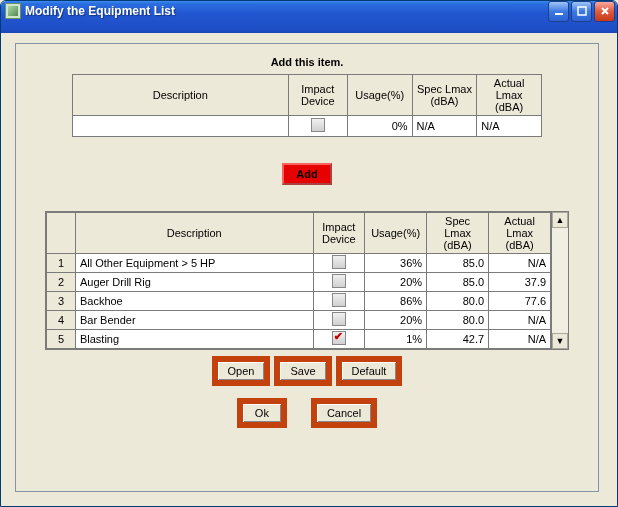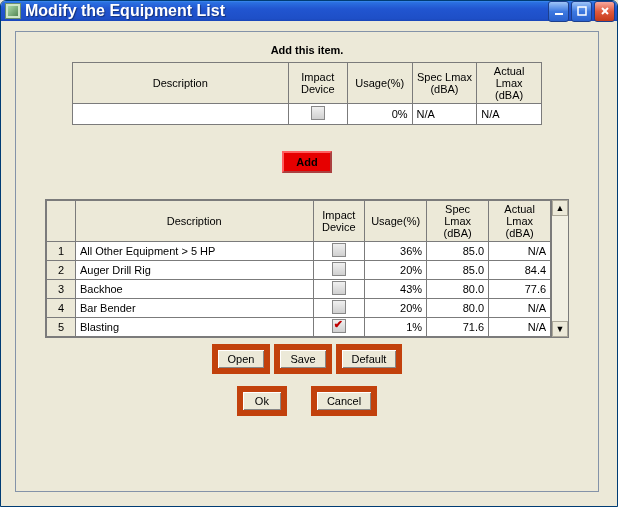--- a/index.html
+++ b/index.html
@@ -23,22 +23,22 @@
   }
   
   .titlebar {
     height: 20px;
     background: linear-gradient(to bottom,
       #3b8af0 0%, #2a6fe0 8%, #2155d0 40%, #1e4fc7 88%, #1a46b8 100%);
     display: flex;
     align-items: center;
     color: white;
     font-weight: bold;
-    font-size: 16px;
-    padding: 0 2px 0 4px;
+    font-size: 12px;
+    padding: 0 2px 12px 4px;
   }
   .titlebar .app-icon {
     width: 16px; height: 16px;
     background: #cfe6c7;
     border: 1px solid #6b8e6b;
     margin-right: 4px;
     box-sizing: border-box;
     position: relative;
   }
   .titlebar .app-icon::after {
@@ -314,44 +314,44 @@
                 <td class="usage">36%</td>
                 <td class="spec">85.0</td>
                 <td class="actual">N/A</td>
               </tr>
               <tr>
                 <td class="rownum">2</td>
                 <td class="desc">Auger Drill Rig</td>
                 <td class="impact"><span class="impact-box"></span></td>
                 <td class="usage">20%</td>
                 <td class="spec">85.0</td>
-                <td class="actual">84.4</td>
+                <td class="actual">37.9</td>
               </tr>
               <tr>
                 <td class="rownum">3</td>
                 <td class="desc">Backhoe</td>
                 <td class="impact"><span class="impact-box"></span></td>
-                <td class="usage">43%</td>
+                <td class="usage">86%</td>
                 <td class="spec">80.0</td>
                 <td class="actual">77.6</td>
               </tr>
               <tr>
                 <td class="rownum">4</td>
                 <td class="desc">Bar Bender</td>
                 <td class="impact"><span class="impact-box"></span></td>
                 <td class="usage">20%</td>
                 <td class="spec">80.0</td>
                 <td class="actual">N/A</td>
               </tr>
               <tr>
                 <td class="rownum">5</td>
                 <td class="desc">Blasting</td>
                 <td class="impact"><span class="impact-box checked"></span></td>
                 <td class="usage">1%</td>
-                <td class="spec">71.6</td>
+                <td class="spec">42.7</td>
                 <td class="actual">N/A</td>
               </tr>
             </tbody>
         </table>
         <div class="vscroll">
           <div class="arrow">▲</div>
           <div class="track"></div>
           <div class="arrow">▼</div>
         </div>
       </div>

